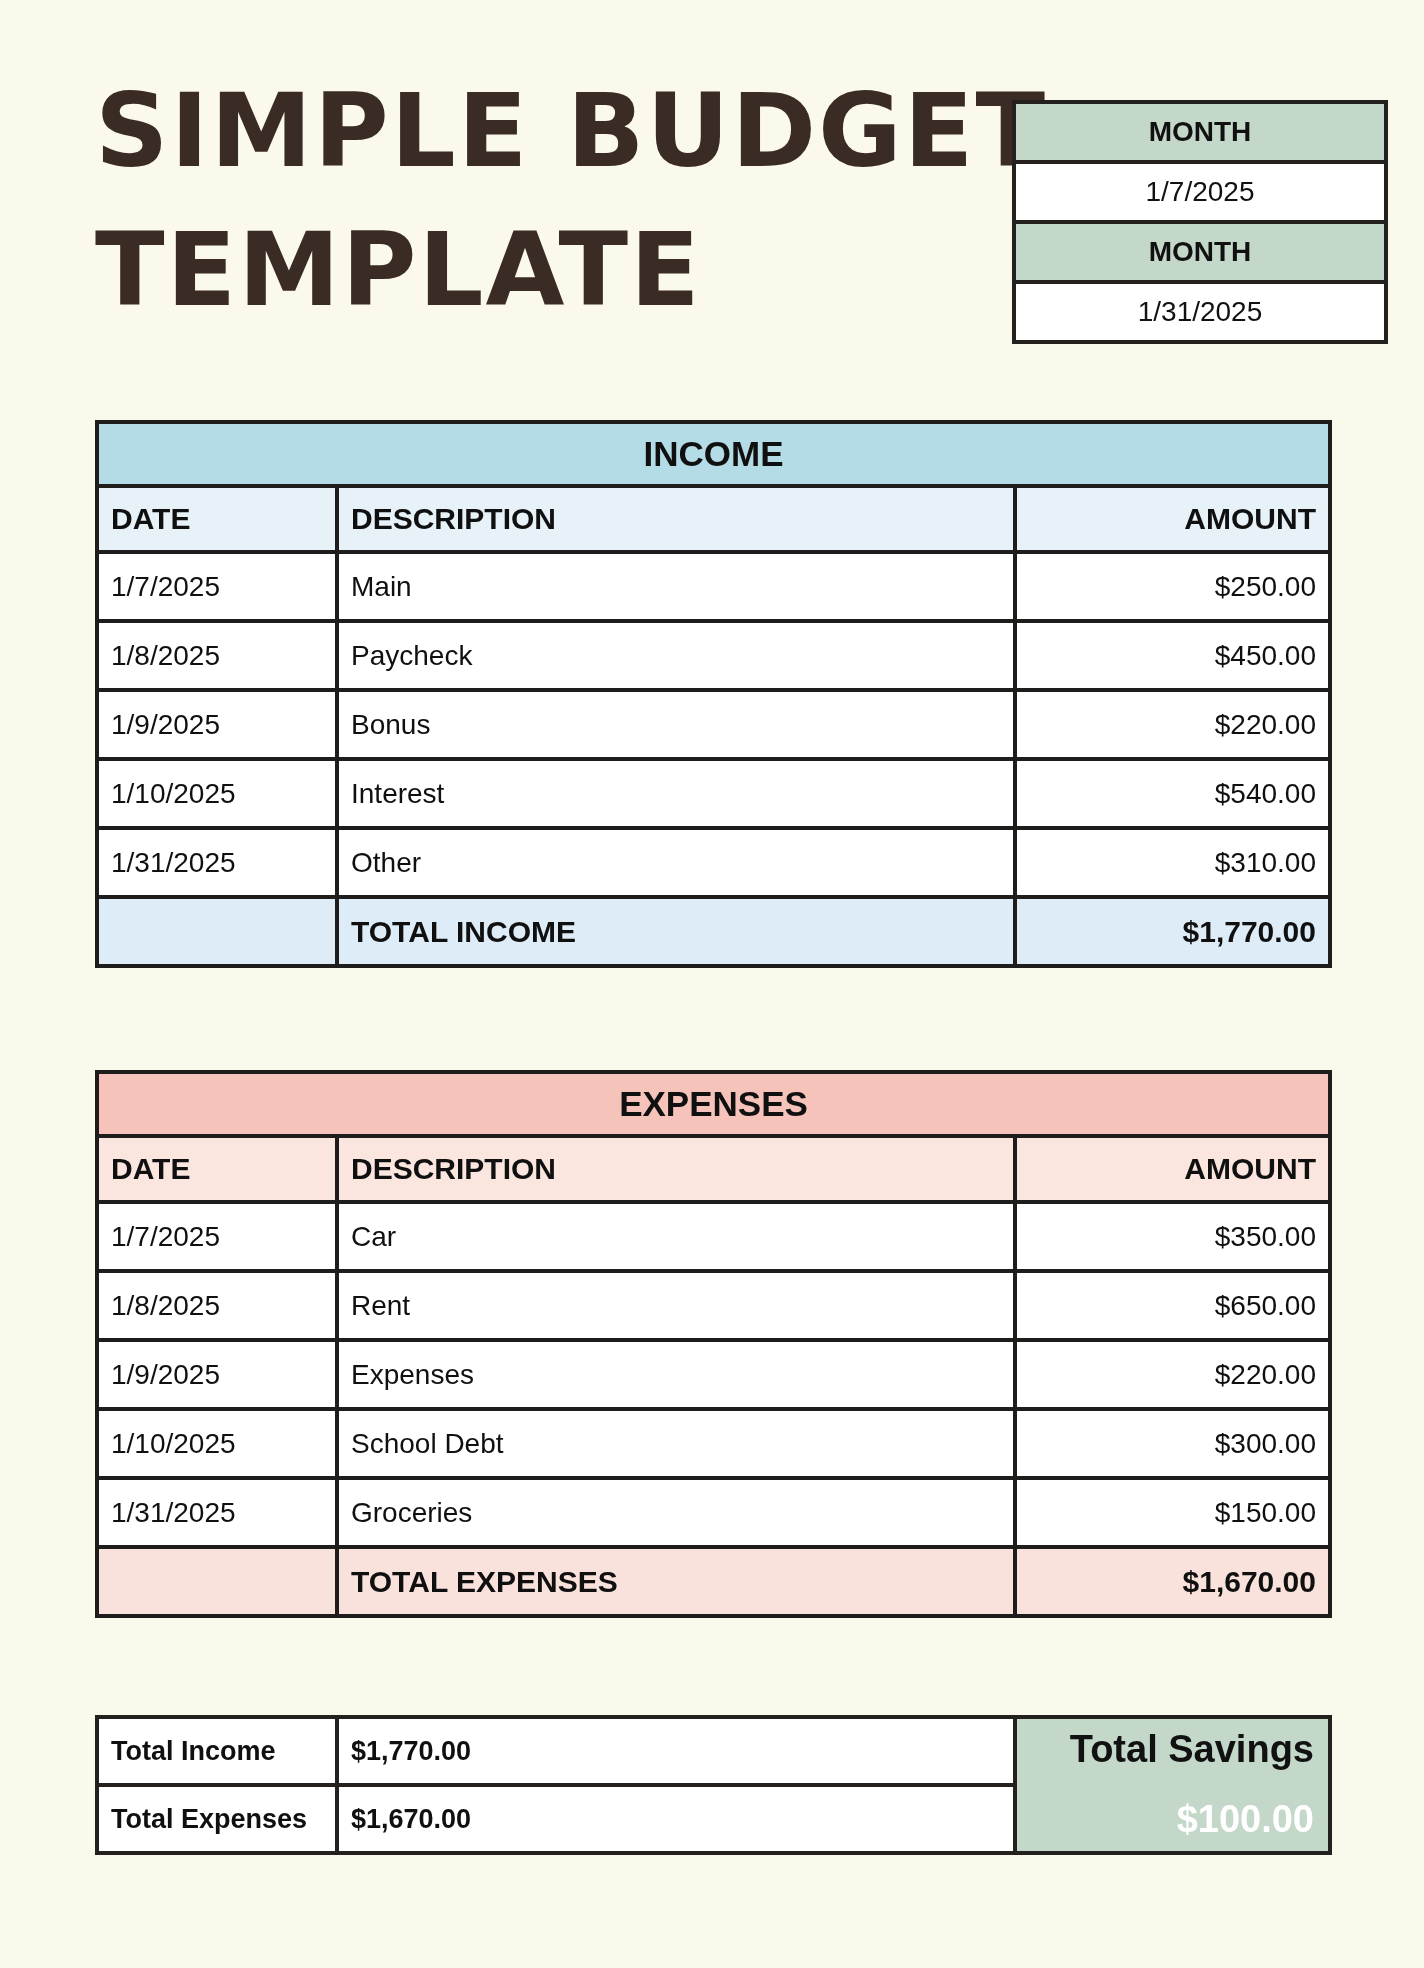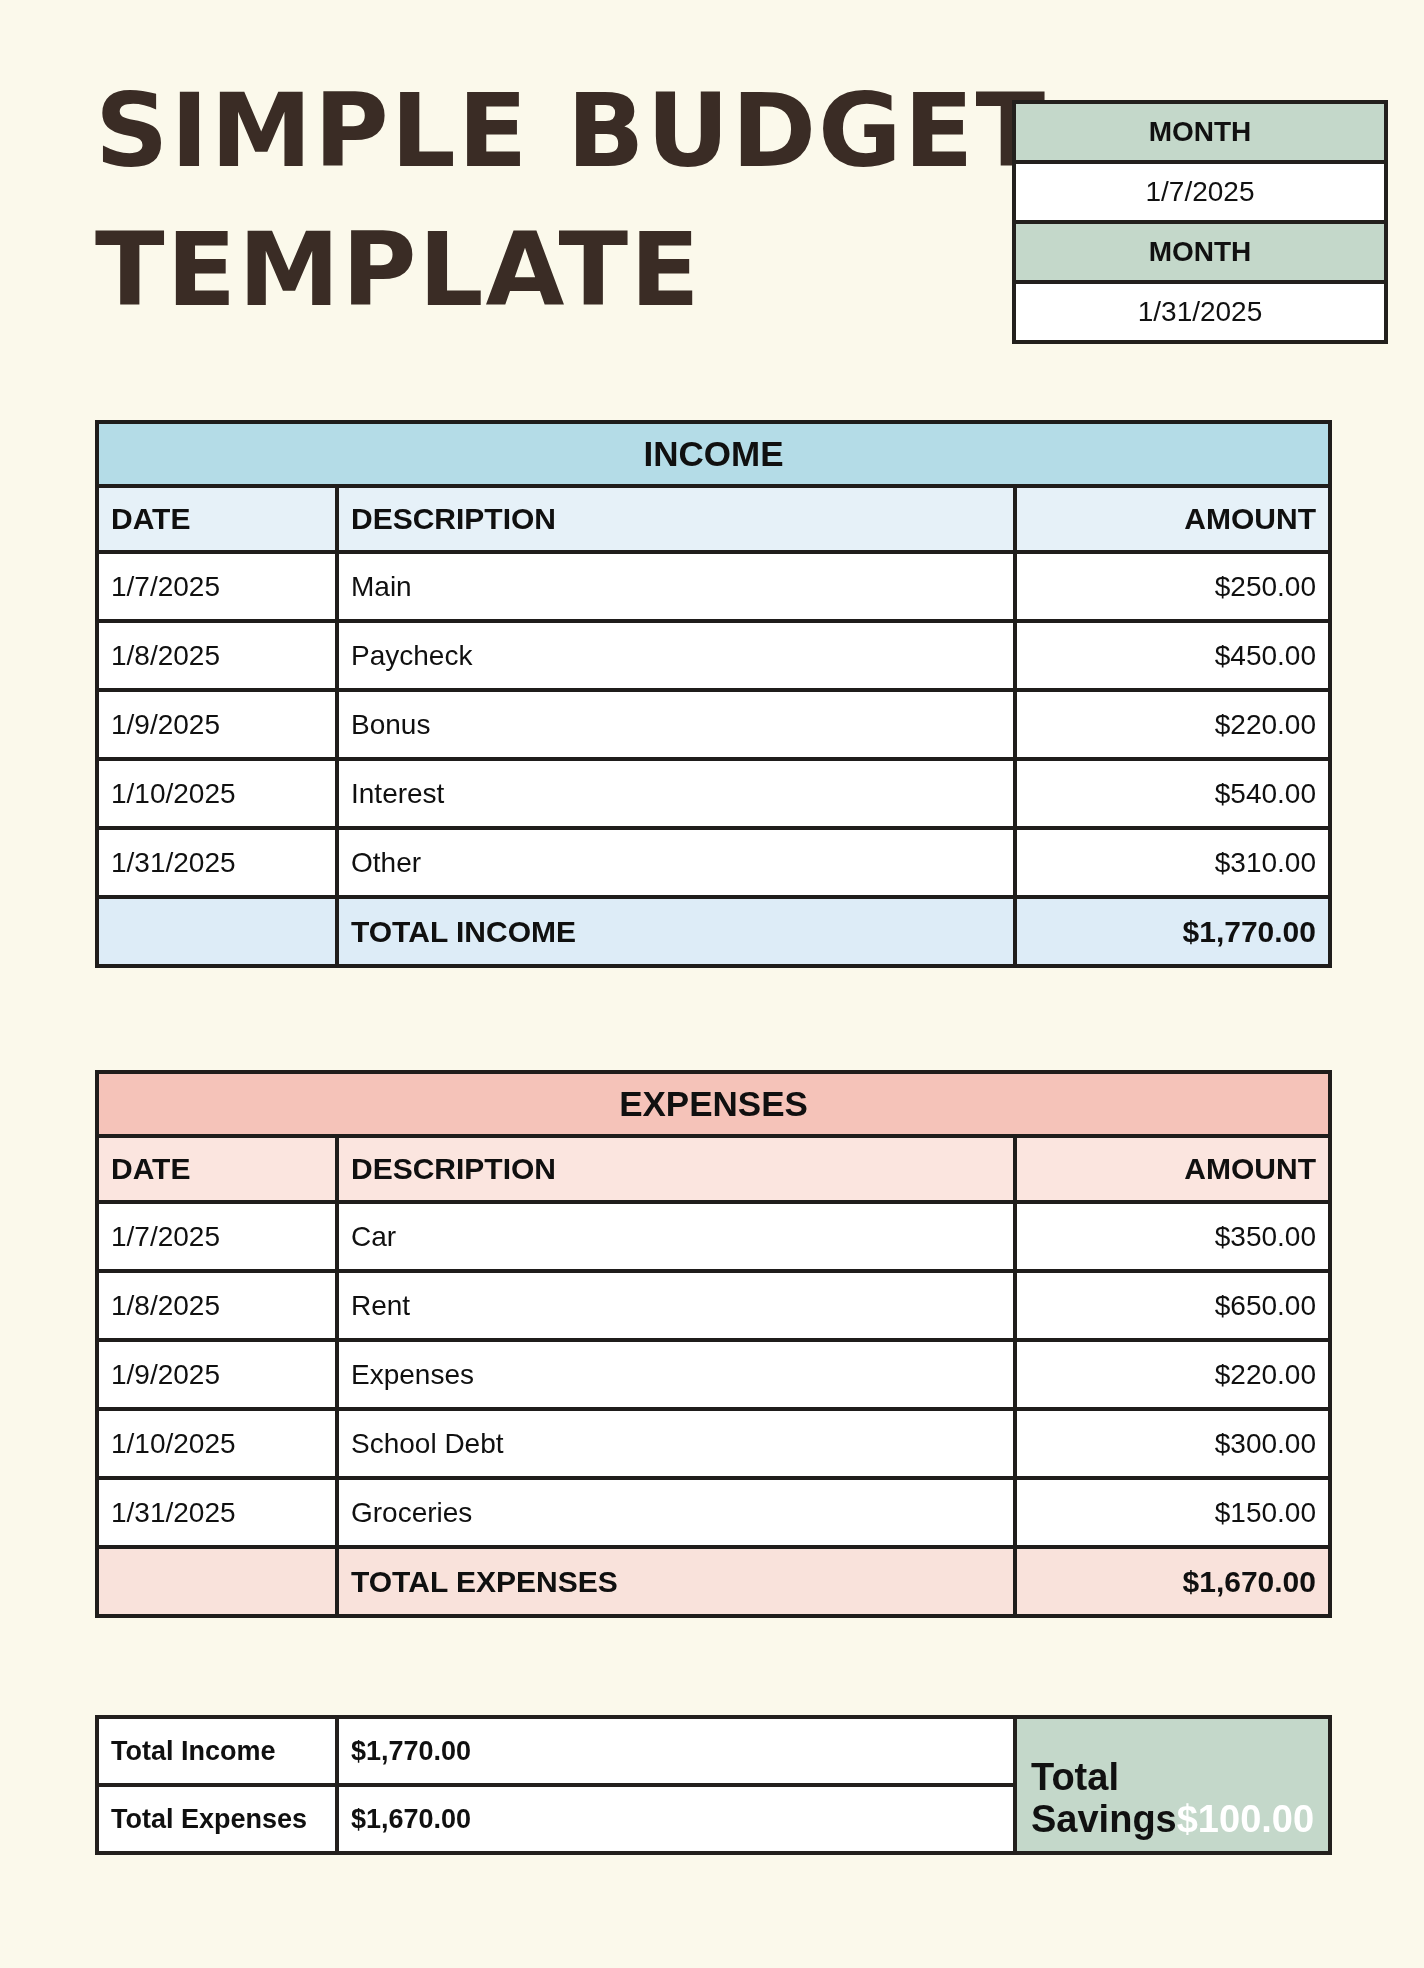--- a/index.html
+++ b/index.html
@@ -119,21 +119,21 @@
     padding: 0 12px;
   }
   .summary-table td.savings {
     background: #c4d8ca;
     padding: 10px 14px;
     vertical-align: top;
   }
   .savings-inner {
     height: 100%;
     display: flex;
-    flex-direction: row;
+    flex-direction: column;
     justify-content: space-between;
     align-items: flex-end;
   }
   .savings-label { font-size: 38px; font-weight: bold; color: #111; line-height: 1.1; }
   .savings-value { font-size: 38px; font-weight: bold; color: #ffffff; line-height: 1.1; }
 </style>
 </head>
 <body>
 
 <div class="page">

